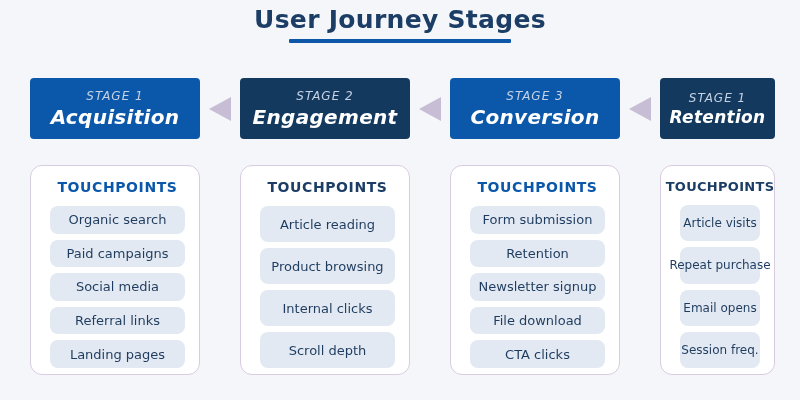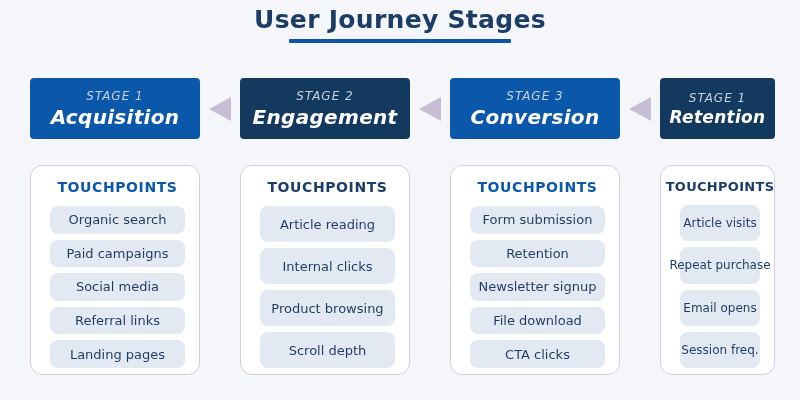--- a/index.html
+++ b/index.html
@@ -163,22 +163,22 @@
           <div class="pill">Social media</div>
           <div class="pill">Referral links</div>
           <div class="pill">Landing pages</div>
         </div>
       </div>
       <div class="gap"></div>
       <div class="col">
         <div class="card">
           <div class="card-title navy">TOUCHPOINTS</div>
           <div class="pill">Article reading</div>
+          <div class="pill">Product browsing</div>
           <div class="pill">Internal clicks</div>
-          <div class="pill">Product browsing</div>
           <div class="pill">Scroll depth</div>
         </div>
       </div>
       <div class="gap"></div>
       <div class="col">
         <div class="card">
           <div class="card-title blue">TOUCHPOINTS</div>
           <div class="pill">Form submission</div>
           <div class="pill">Retention</div>
           <div class="pill">Newsletter signup</div>

